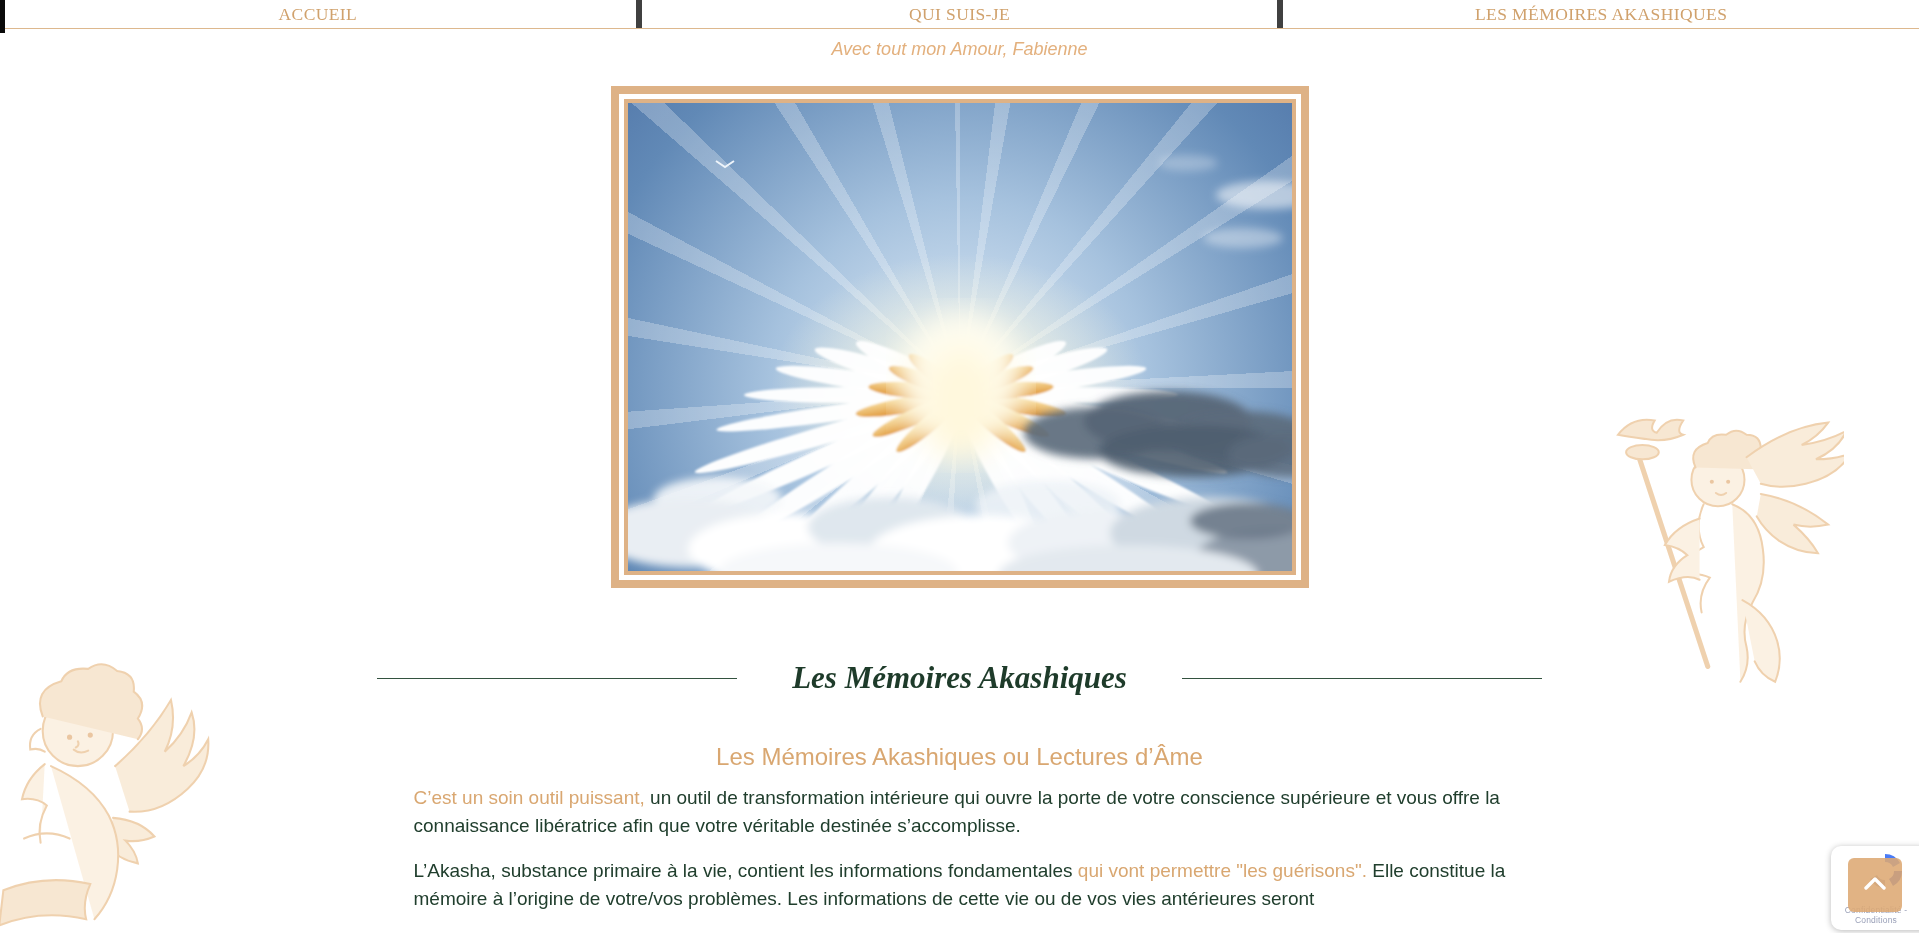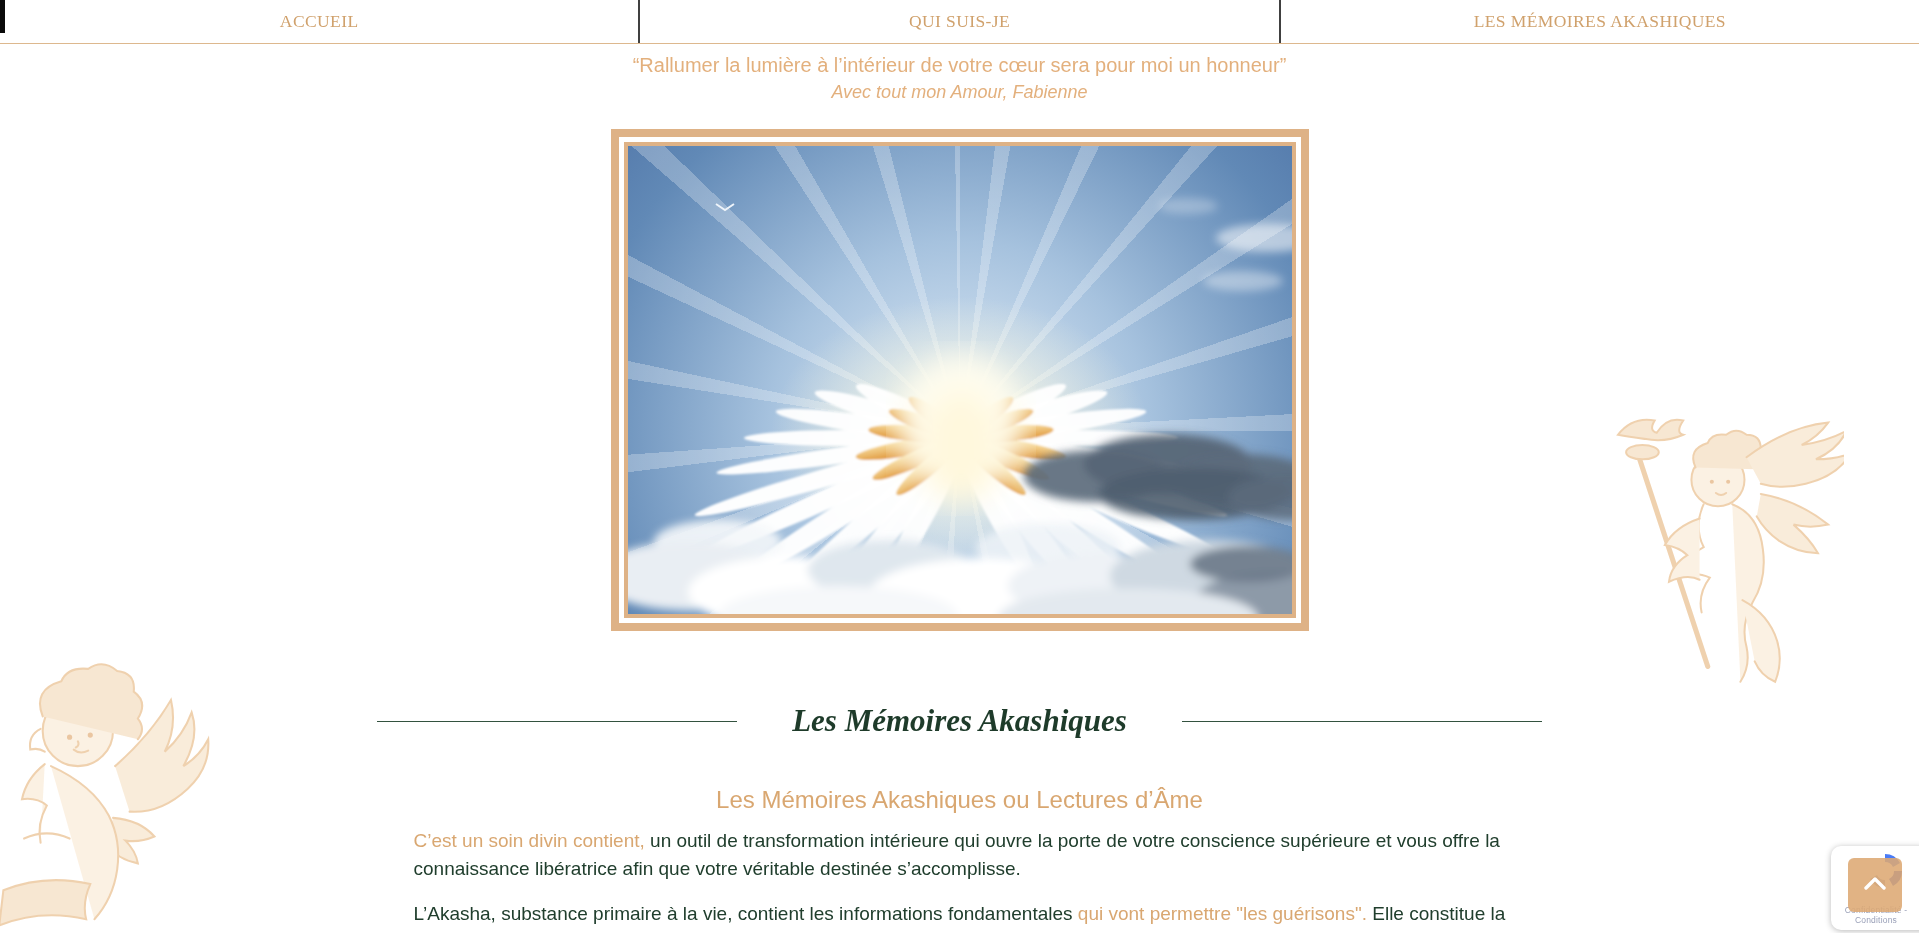--- a/index.html
+++ b/index.html
@@ -8,27 +8,27 @@
     --recaptcha-blue:#4A7CF6;
   }
   *{box-sizing:border-box;margin:0;padding:0;}
   html,body{width:1919px;height:933px;}
   body{
     position:relative;overflow:hidden;background:#fff;
     font-family:"Liberation Sans",sans-serif;
   }
   
   .nav{
-    position:relative;z-index:6;display:flex;height:44px;
+    position:relative;z-index:6;display:flex;height:29px;
     border-bottom:1px solid #DDB88E;background:#fff;
   }
   .nav a{
     flex:1;display:flex;align-items:center;justify-content:center;gap:9px;
     font-family:"Liberation Serif",serif;font-size:17.5px;letter-spacing:.4px;
-    color:var(--nav-tan,#D0A16C);text-decoration:none;border-left:2px solid #404040;
+    color:var(--nav-tan,#D0A16C);text-decoration:none;border-left:6px solid #404040;
     white-space:nowrap;
   }
   .nav a:first-child{border-left:none;}
   .chev{display:inline-block;line-height:0;}
   
   .quote-wrap{position:relative;z-index:2;text-align:center;margin-top:10px;}
   .quote-line1{font-size:20px;color:var(--quote-tan,#E3B07D);}
   .quote-line2{font-size:18px;font-style:italic;color:var(--quote-tan,#E3B07D);margin-top:5px;}
   
   .hero-frame{
@@ -92,21 +92,20 @@
 
 <div class="corner-artifact"></div>
 
 <nav class="nav">
   <a href="#">ACCUEIL</a>
   <a href="#">QUI SUIS-JE</a>
   <a href="#">LES MÉMOIRES AKASHIQUES</a>
 </nav>
 
 <div class="quote-wrap">
-  <div class="quote-line1">“Rallumer la lumière à l’intérieur de votre cœur sera pour moi un honneur”</div>
   <div class="quote-line2">Avec tout mon Amour, Fabienne</div>
 </div>
 
 <div class="hero-frame">
   <div class="hero-inner">
     <div class="hero-img" title="angel-wings-with-sunburst-in-cloudy-sky">
       <svg viewBox="0 0 664 468" width="664" height="468">
         <defs>
           <linearGradient id="goldGrad" x1="0" y1="0" x2="0" y2="1">
             <stop offset="0" stop-color="#f7dc9a"></stop>
@@ -210,21 +209,21 @@
 
 <div class="title-row">
   <span class="rule"></span>
   <h2>Les Mémoires Akashiques</h2>
   <span class="rule"></span>
 </div>
 
 <div class="subtitle">Les Mémoires Akashiques ou Lectures d’Âme</div>
 
 <div class="copy">
-  <p><span class="accent">C’est un soin divin contient,</span><span> un outil de transformation intérieure qui ouvre la porte de votre conscience supérieure et vous offre la connaissance libératrice afin que votre véritable destinée s’accomplisse.</span></p>
+  <p><span class="accent">C’est un soin outil puissant,</span><span> un outil de transformation intérieure qui ouvre la porte de votre conscience supérieure et vous offre la connaissance libératrice afin que votre véritable destinée s’accomplisse.</span></p>
   <p><span>L’Akasha, substance primaire à la vie, contient les informations fondamentales </span><span class="accent">qui vont permettre "les guérisons".</span><span> Elle constitue la mémoire à l’origine de votre/vos problèmes. Les informations de cette vie ou de vos vies antérieures seront</span></p>
 </div>
 
 <div class="cherub cherub-right">
   <svg viewBox="0 0 240 290" width="248" height="296">
     <g stroke="#ecc69b" fill="none" stroke-width="2" opacity=".8" stroke-linecap="round">
       <path d="M38,52 L108,265" stroke-width="5"></path>
       <path d="M20,38 q14,-18 36,-14 q-6,10 2,12 q10,-16 26,-12 q-8,12 0,14 q-18,8 -38,4 q-16,-2 -26,-4 z" fill="#f6e2c8"></path>
       <ellipse cx="44" cy="55" rx="16" ry="7" fill="#f6e2c8"></ellipse>
       <circle cx="118" cy="82" r="26" fill="#fbeedd"></circle>

